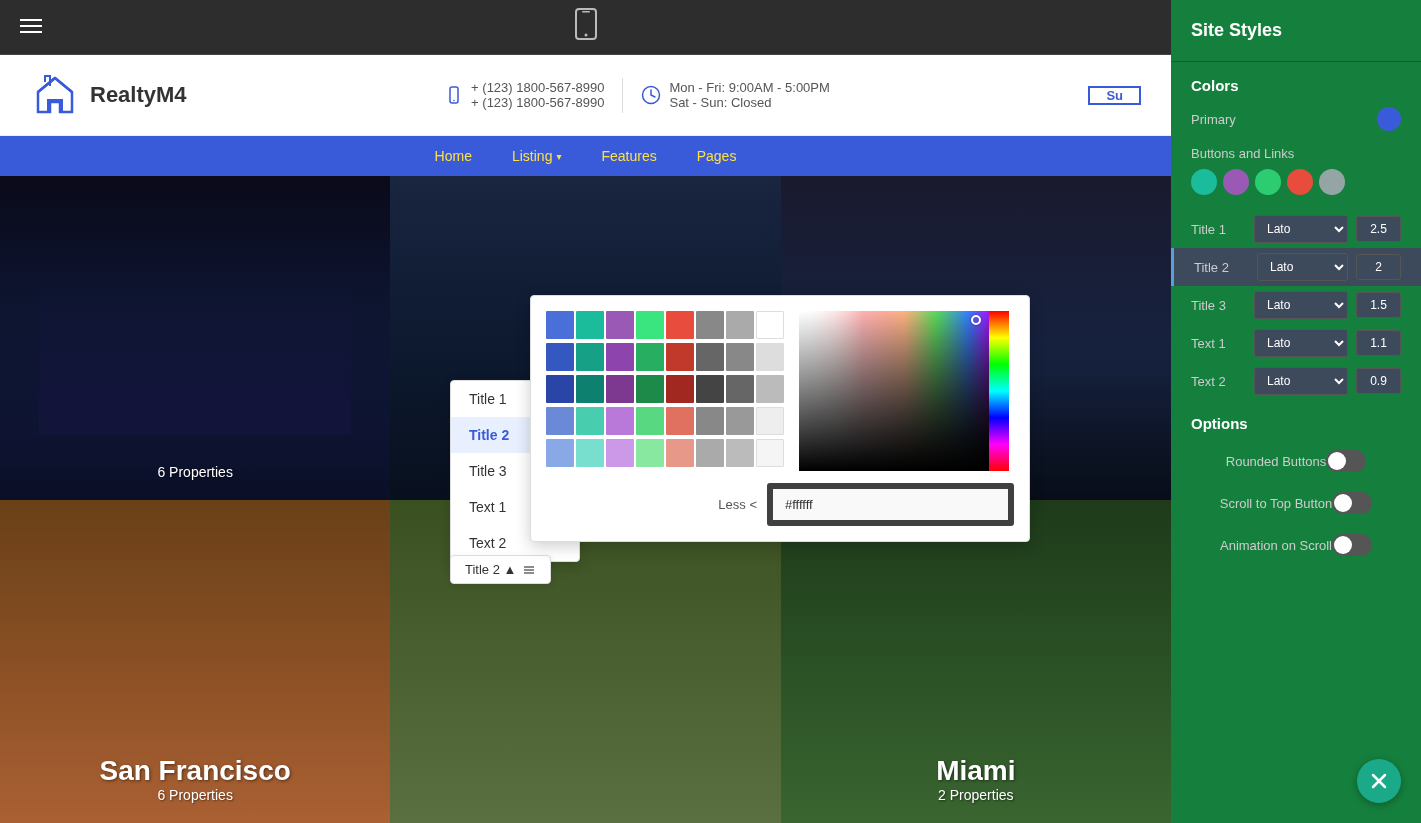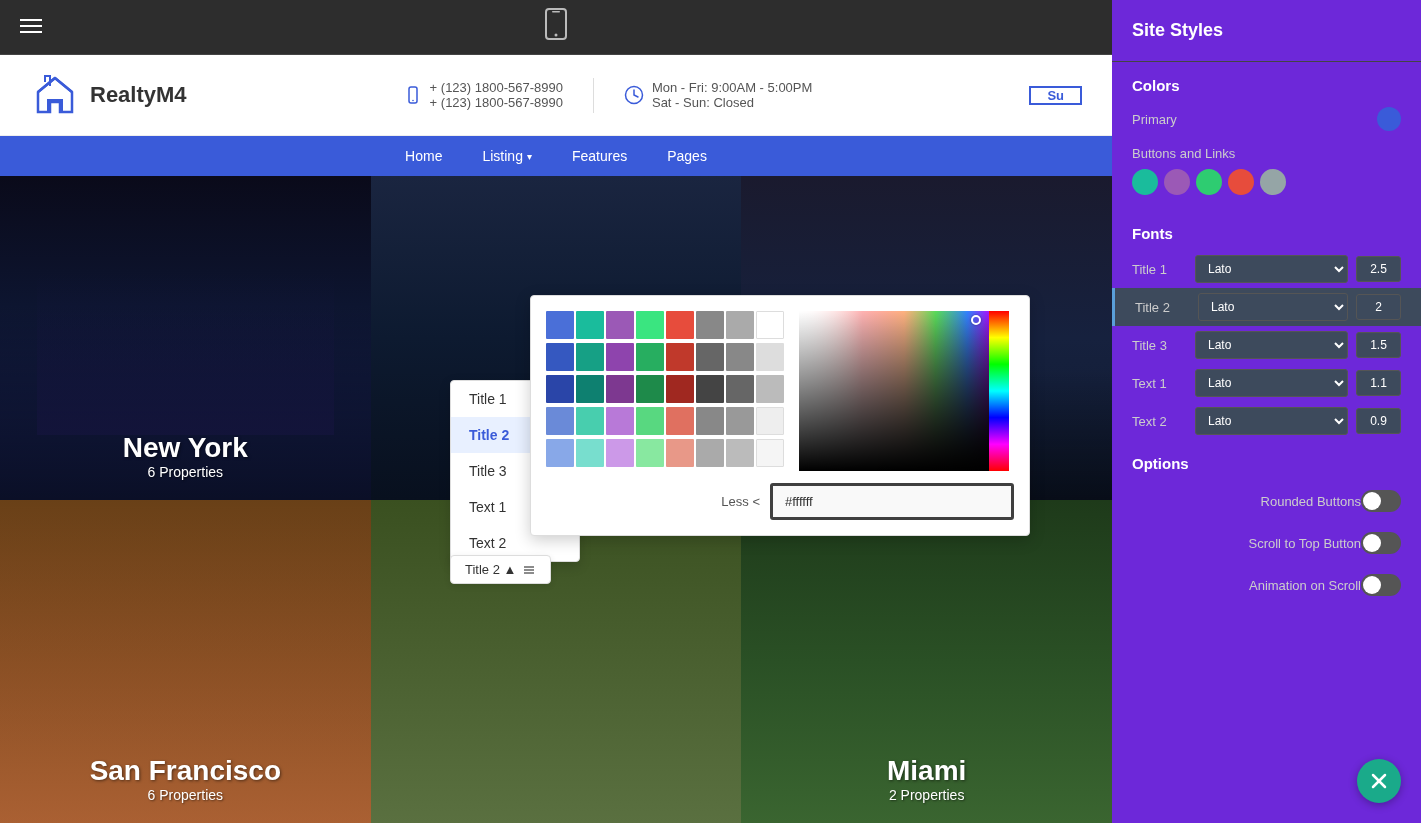--- a/index.html
+++ b/index.html
@@ -14,39 +14,39 @@
     
     .toolbar { height: 55px; background: #2d2d2d; display: flex; align-items: center; justify-content: center; border-bottom: 1px solid #444; }
     .toolbar-hamburger { position: absolute; left: 20px; top: 15px; cursor: pointer; }
     .toolbar-hamburger span { display: block; width: 22px; height: 2px; background: #fff; margin: 4px 0; }
 
     
     .site-header { background: #fff; padding: 15px 30px; display: flex; align-items: center; justify-content: space-between; border-bottom: 1px solid #eee; min-height: 75px; }
     .site-logo { display: flex; align-items: center; gap: 10px; }
     .site-logo-icon { width: 50px; height: 50px; }
     .site-logo-text { font-size: 22px; font-weight: bold; color: #333; }
-    .site-contact { display: flex; align-items: center; gap: 30px; font-size: 13px; color: #555; }
+    .site-contact { display: flex; align-items: center; gap: 18px; font-size: 13px; color: #555; }
     .contact-item { display: flex; align-items: center; gap: 8px; }
     .contact-divider { width: 1px; height: 35px; background: #ddd; }
     .site-header-btn { border: 2px solid #3a5bd9; color: #3a5bd9; padding: 0 16px; font-size: 13px; font-weight: bold; background: transparent; cursor: pointer; white-space: nowrap; }
 
     
     .site-nav { background: #3a5bd9; display: flex; align-items: center; justify-content: center; gap: 40px; padding: 12px; }
-    .nav-item { color: #ffffff; font-size: 14px; cursor: pointer; text-decoration: none; display: flex; align-items: center; gap: 4px; }
+    .nav-item { color: #fde047; font-size: 14px; cursor: pointer; text-decoration: none; display: flex; align-items: center; gap: 4px; }
     .nav-item .arrow { font-size: 10px; }
 
     
     .city-grid { flex: 1; display: grid; grid-template-columns: 1fr 1fr 1fr; grid-template-rows: 1fr 1fr; overflow: hidden; }
     .city-card { position: relative; overflow: hidden; background: #333; }
     .city-card-overlay { position: absolute; bottom: 20px; left: 0; right: 0; text-align: center; color: #fff; }
     .city-name { font-size: 28px; font-weight: bold; text-shadow: 1px 1px 3px rgba(0,0,0,0.5); }
     .city-props { font-size: 14px; text-shadow: 1px 1px 2px rgba(0,0,0,0.5); }
 
     
-    .site-styles-panel { width: 309px; background: #6d28d9; color: #fff; display: flex; flex-direction: column; overflow-y: auto; }
+    .site-styles-panel { width: 250px; background: #15803d; color: #fff; display: flex; flex-direction: column; overflow-y: auto; }
     .panel-header { padding: 20px; font-size: 18px; font-weight: bold; border-bottom: 1px solid #444; }
 
     .section-title { padding: 15px 20px 8px; font-size: 15px; font-weight: bold; color: #fff; }
 
     
     .primary-color { display: flex; align-items: center; justify-content: space-between; padding: 5px 20px 10px; }
     .primary-label { font-size: 13px; color: #ccc; }
     .primary-swatch { width: 24px; height: 24px; border-radius: 50%; background: #3a5bd9; cursor: pointer; }
 
     .btn-links-label { padding: 5px 20px 8px; font-size: 13px; color: #ccc; }
@@ -54,42 +54,42 @@
     .color-swatch { width: 26px; height: 26px; border-radius: 50%; cursor: pointer; }
 
     
     .font-row { display: flex; align-items: center; padding: 5px 20px; gap: 8px; }
     .font-label { font-size: 13px; color: #ccc; width: 55px; flex-shrink: 0; }
     .font-select { flex: 1; background: #3d4a5c; border: 1px solid #555; color: #fff; padding: 5px 8px; font-size: 12px; border-radius: 3px; cursor: pointer; }
     .font-size-input { width: 45px; background: #3d4a5c; border: 1px solid #555; color: #fff; padding: 5px 4px; font-size: 12px; text-align: center; border-radius: 3px; }
     .font-row-active { background: #3d4a5c; }
 
     
-    .option-row { display: flex; align-items: center; justify-content: flex-end; padding: 10px 20px; }
+    .option-row { display: flex; align-items: center; justify-content: center; padding: 10px 20px; }
     .option-label { font-size: 13px; color: #ccc; }
     .toggle { width: 40px; height: 22px; background: #555; border-radius: 11px; position: relative; cursor: pointer; }
     .toggle-knob { width: 18px; height: 18px; background: #fff; border-radius: 50%; position: absolute; top: 2px; left: 2px; transition: left 0.2s; }
 
     
     .close-btn { position: absolute; bottom: 20px; right: 20px; width: 44px; height: 44px; background: #1aaa8a; border-radius: 50%; display: flex; align-items: center; justify-content: center; cursor: pointer; color: #fff; font-size: 20px; box-shadow: 0 2px 8px rgba(0,0,0,0.3); }
 
     
     .font-dropdown { position: absolute; left: 450px; top: 380px; background: #fff; border: 1px solid #ddd; border-radius: 4px; box-shadow: 0 4px 12px rgba(0,0,0,0.15); z-index: 100; min-width: 130px; }
     .font-dropdown-item { padding: 10px 18px; cursor: pointer; color: #333; font-size: 14px; }
     .font-dropdown-item.active { background: #e8f0ff; color: #3a5bd9; font-weight: bold; }
     .font-dropdown-arrow { position: absolute; bottom: -8px; left: 50%; transform: translateX(-50%); width: 0; height: 0; border-left: 8px solid transparent; border-right: 8px solid transparent; border-top: 8px solid #fff; }
     .font-dropdown-arrow-border { position: absolute; bottom: -9px; left: 50%; transform: translateX(-50%); width: 0; height: 0; border-left: 9px solid transparent; border-right: 9px solid transparent; border-top: 9px solid #ddd; }
 
     
     .color-picker-popup { position: absolute; left: 530px; top: 295px; background: #fff; border: 1px solid #ddd; border-radius: 4px; box-shadow: 0 4px 16px rgba(0,0,0,0.2); z-index: 200; padding: 15px; width: 500px; }
     .picker-top { display: flex; gap: 15px; }
     .palette-cell { width: 28px; height: 28px; cursor: pointer; border-radius: 1px; }
     .picker-bottom { margin-top: 12px; display: flex; align-items: center; gap: 10px; }
     .picker-less { font-size: 13px; color: #555; cursor: pointer; text-align: right; flex: 1; }
-    .hex-input { flex: 1; padding: 8px 12px; border: 3px solid #404040; border-radius: 3px; font-size: 13px; color: #333; background: #f9f9f9; }
+    .hex-input { flex: 1; padding: 8px 12px; border: 6px solid #404040; border-radius: 3px; font-size: 13px; color: #333; background: #f9f9f9; }
 
     
     .gradient-preview {
       width: 210px;
       height: 160px;
       background: 
         linear-gradient(to bottom, rgba(0,0,0,0) 0%, rgba(0,0,0,1) 100%),
         linear-gradient(to right, rgba(255,255,255,1) 0%, rgba(255,0,0,1) 30%, rgba(255,100,0,1) 50%, rgba(0,200,0,1) 65%, rgba(0,100,255,1) 80%, rgba(150,0,255,1) 90%, rgba(255,0,150,1) 100%);
       cursor: crosshair;
       border-radius: 2px;
@@ -180,21 +180,20 @@
       </a>
     </div>
 
     <div class="city-grid">
 
       <div class="city-card" style="background: linear-gradient(to bottom, #0a0a1a 0%, #0d1530 40%, #1a2560 100%);">
         <div style="position:absolute;bottom:0;left:0;right:0;height:60%;background:linear-gradient(to top, rgba(0,0,0,0.6),transparent);"></div>
 
         <div style="position:absolute;top:30%;left:10%;right:10%;height:50%;background:linear-gradient(180deg,transparent 0%,rgba(20,20,60,0.8) 100%);"></div>
         <div class="city-card-overlay">
-          <div class="city-name">New York</div>
           <div class="city-props">6 Properties</div>
         </div>
       </div>
 
       <div class="city-card" style="background: linear-gradient(to bottom, #1a2540 0%, #0d1a30 50%, #08101e 100%);">
       </div>
 
       <div class="city-card" style="background: linear-gradient(to bottom, #1a1a2e 0%, #16213e 50%, #0f1a30 100%);">
         <div style="position:absolute;bottom:0;left:0;right:0;height:40%;background:linear-gradient(to top, rgba(0,0,0,0.5),transparent);"></div>
       </div>
@@ -231,21 +230,20 @@
 
     <div class="btn-links-label">Buttons and Links</div>
     <div class="color-swatches-row">
       <div class="color-swatch" style="background:#1abc9c;"></div>
       <div class="color-swatch" style="background:#9b59b6;"></div>
       <div class="color-swatch" style="background:#2ecc71;"></div>
       <div class="color-swatch" style="background:#e74c3c;"></div>
       <div class="color-swatch" style="background:#95a5a6;"></div>
     </div>
 
-    <div class="section-title">Fonts</div>
 
     <div class="font-row">
       <span class="font-label">Title 1</span>
       <select class="font-select">
         <option>Lato</option>
       </select>
       <input class="font-size-input" type="text" value="2.5" style="">
     </div>
 
     <div class="font-row font-row-active" style="border-left: 3px solid #5a9fd9;">

